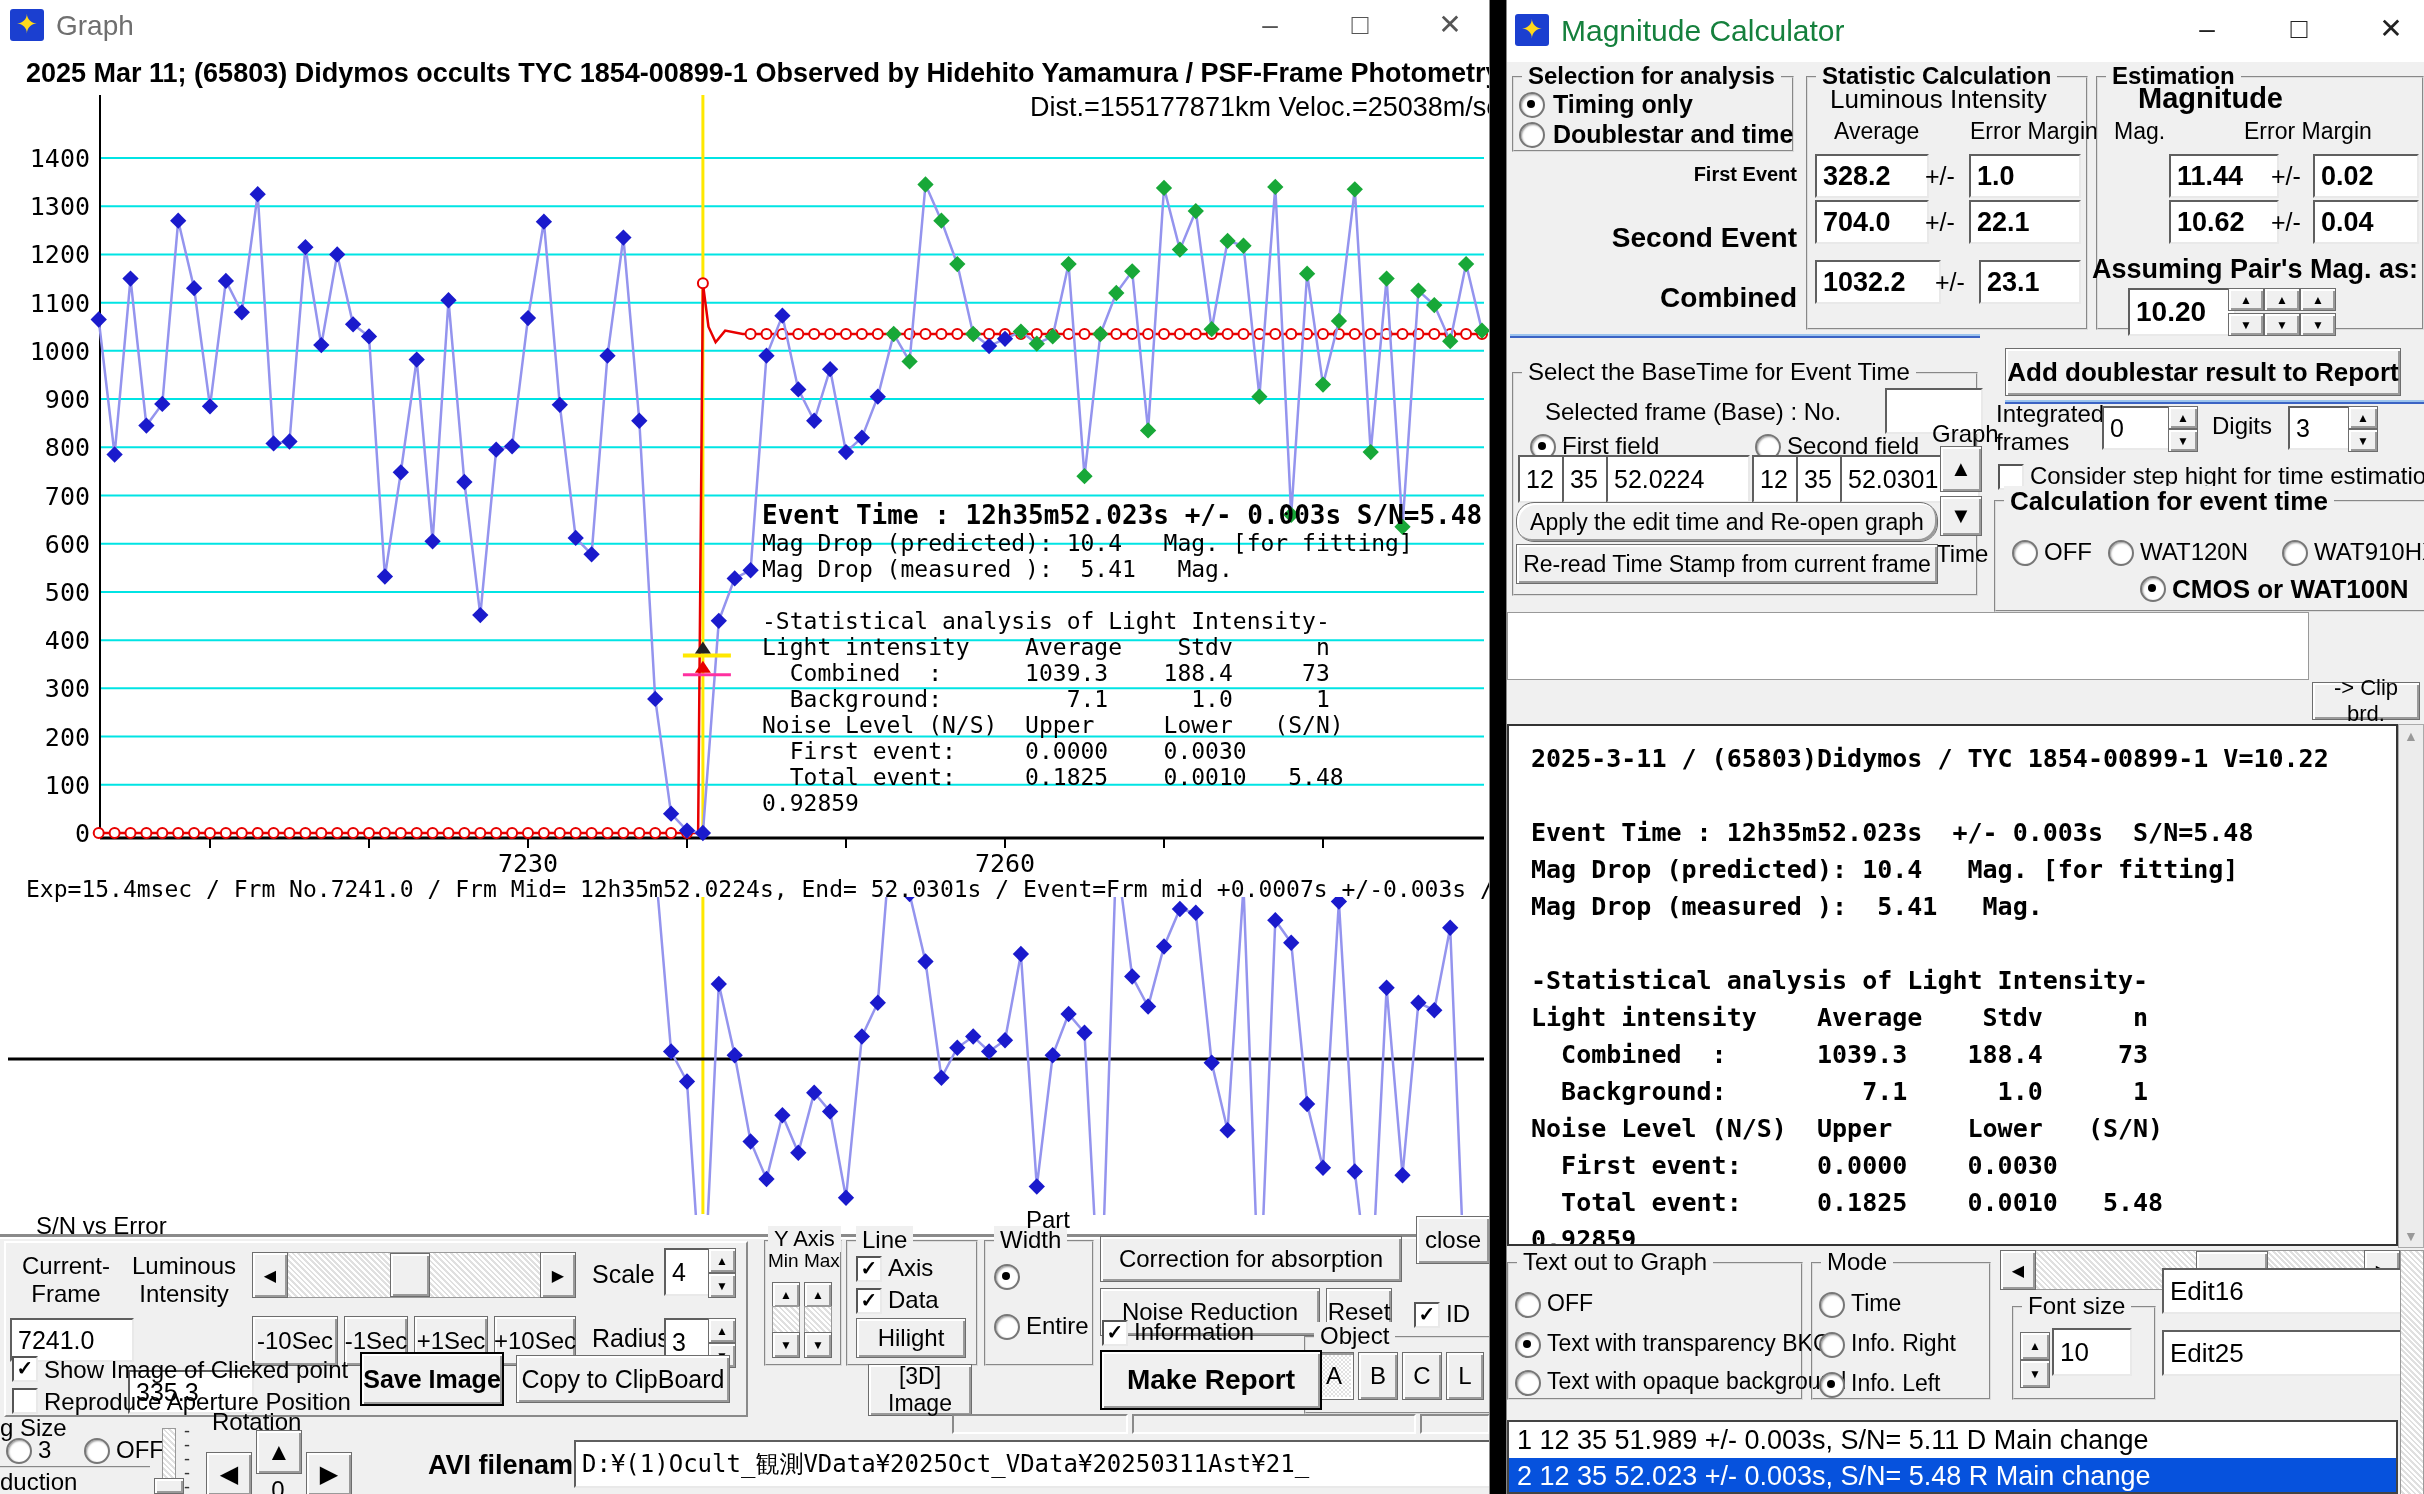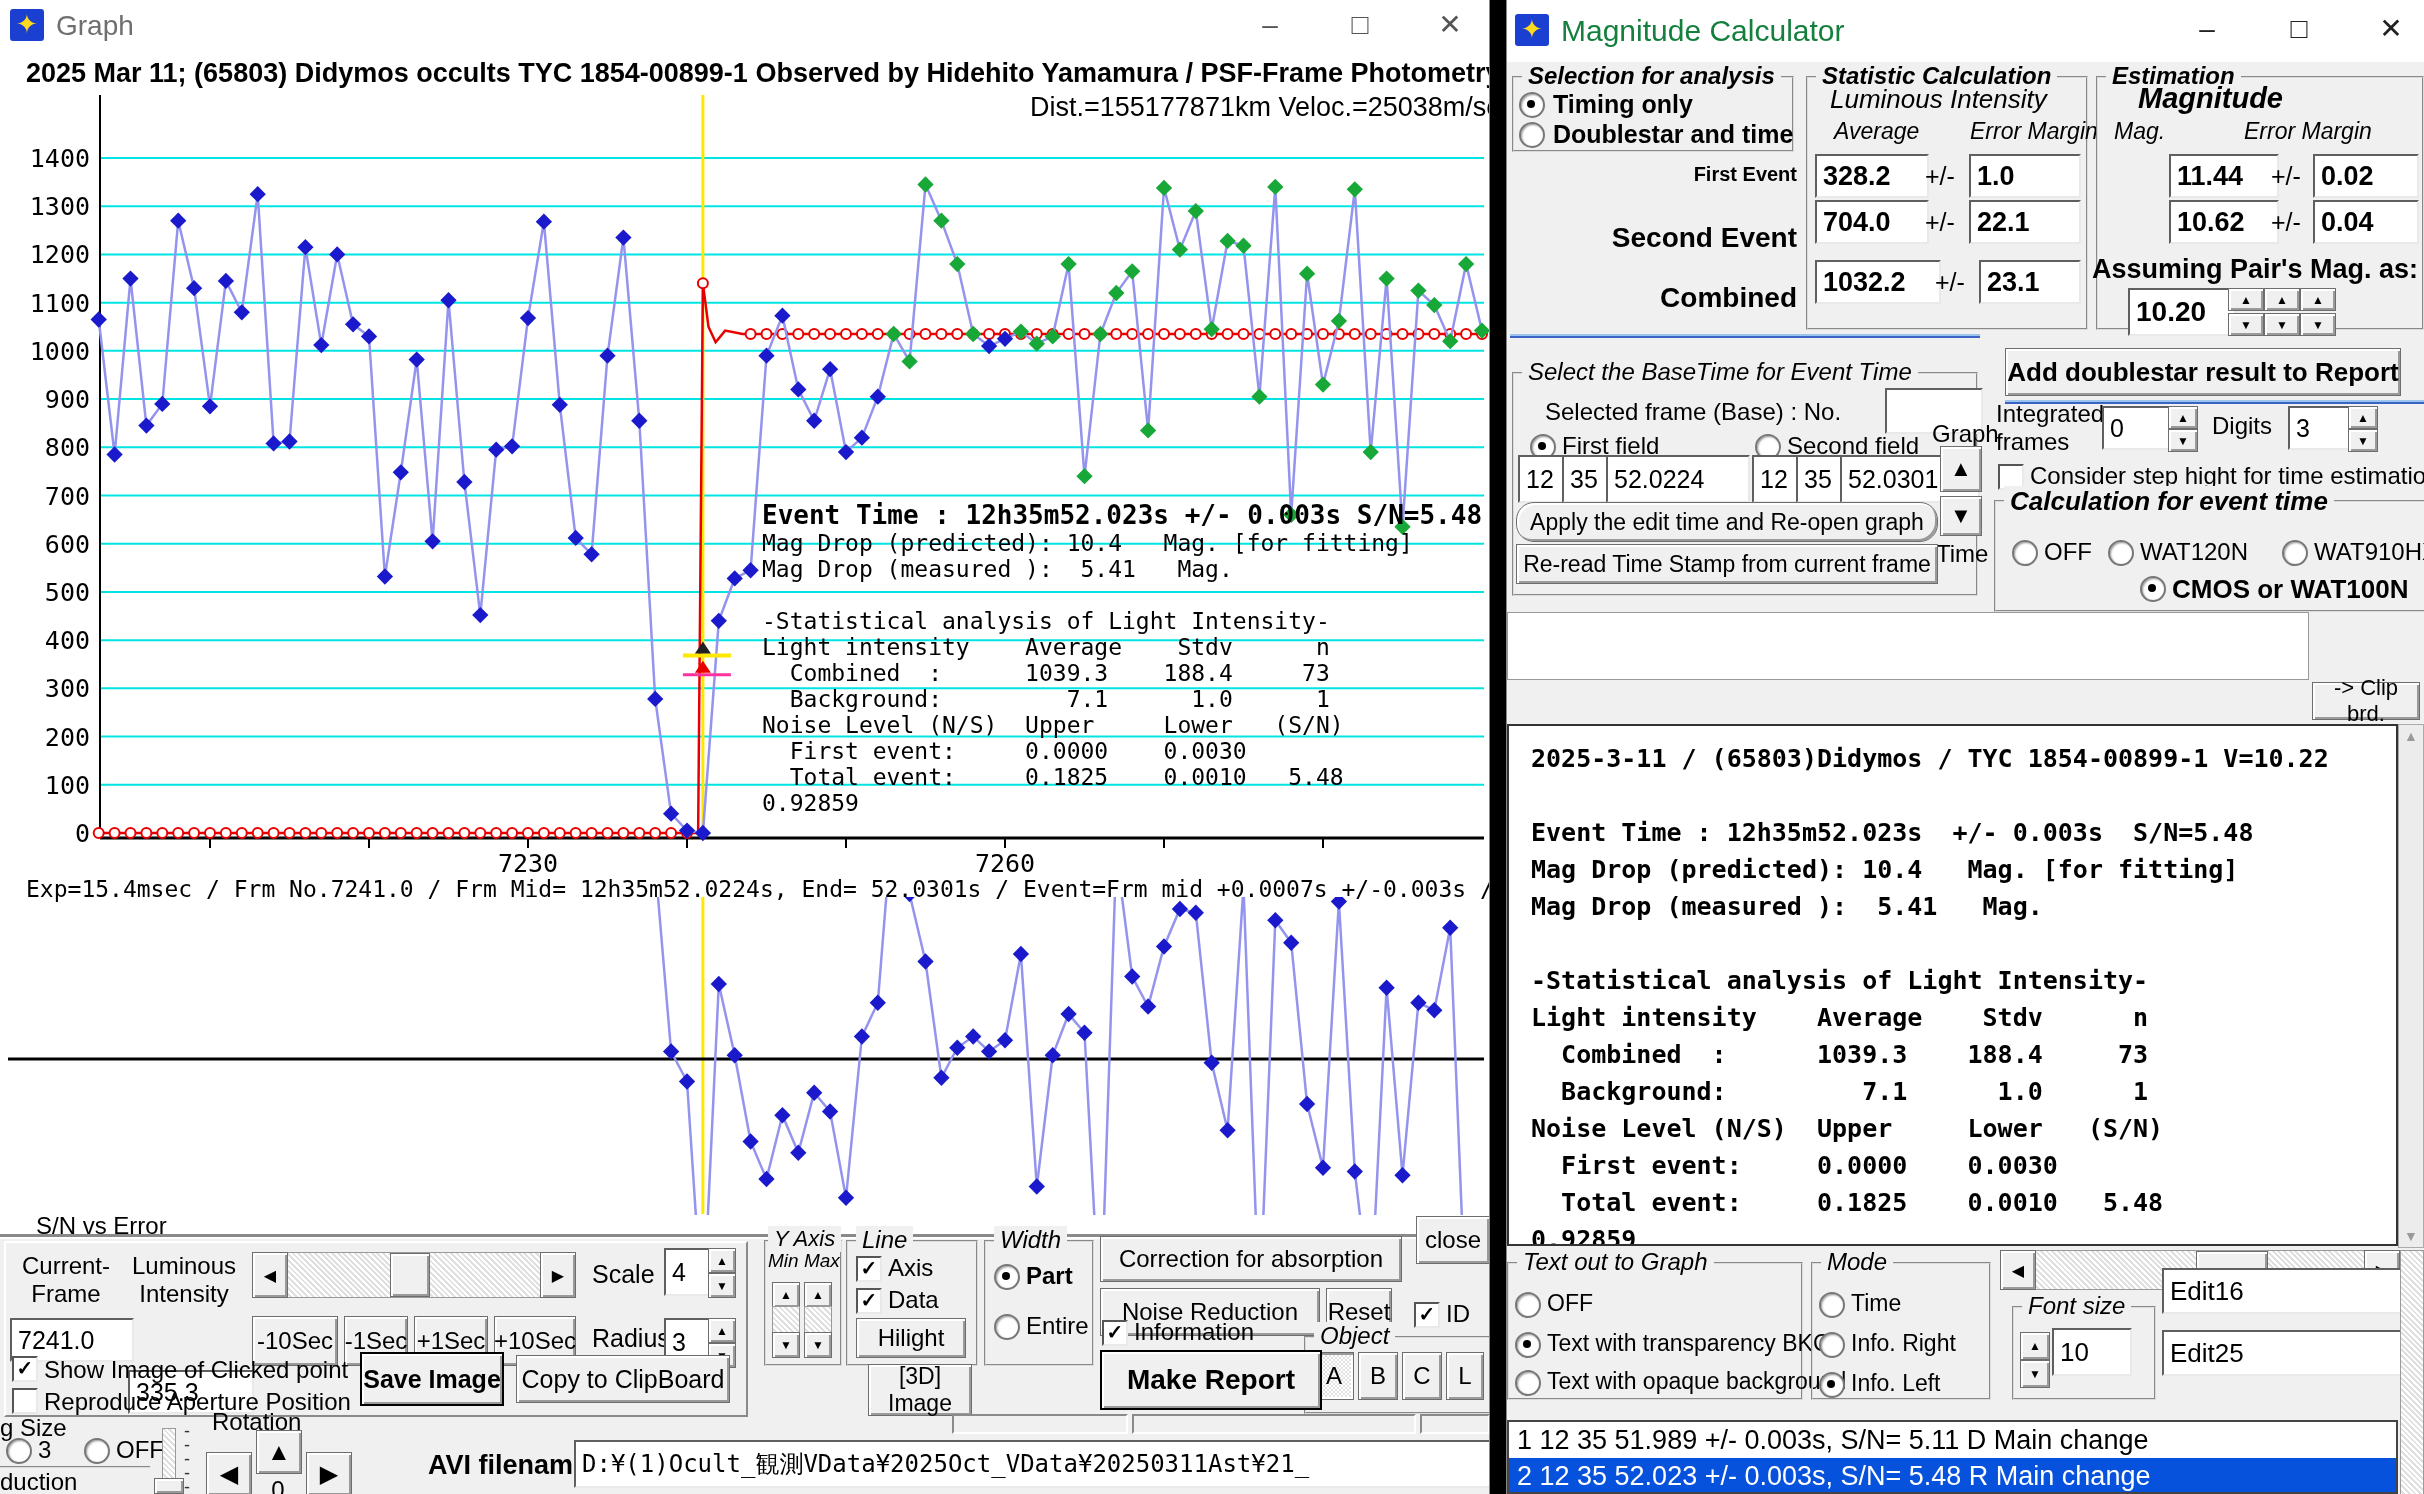--- a/index.html
+++ b/index.html
@@ -13,21 +13,21 @@
     color:#ffd91c;text-align:center;line-height:30px;font-size:26px;overflow:hidden;}
   .winbtn{position:absolute;width:64px;height:46px;color:#555;font-size:28px;text-align:center;line-height:46px;}
   .btn{position:absolute;background:#f0f0f0;border:1px solid #6d6d6d;
     box-shadow:inset 2px 2px 0 #ffffff, inset -2px -2px 0 #9a9a9a;
     text-align:center;font-size:24px;color:#000;display:flex;align-items:center;justify-content:center;}
   .btn.def{border:2px solid #000;}
   .btn.pressed{box-shadow:inset 2px 2px 0 #9a9a9a, inset -2px -2px 0 #fff;
     background:repeating-conic-gradient(#fff 0% 25%, #e2e2e2 0% 50%) 0 0/4px 4px;}
   .fld{position:absolute;background:#fff;border:2px solid;border-color:#5f5f5f #e9e9e9 #e9e9e9 #5f5f5f;
     font-size:25px;color:#000;display:flex;align-items:center;padding:0 6px;white-space:nowrap;overflow:hidden;}
-  .grp{position:absolute;border:2px groove #dcdcdc;font-style:italic;}
+  .grp{position:absolute;border:2px groove #dcdcdc;}
   .glabel{position:absolute;top:-16px;left:8px;background:#f0f0f0;padding:0 6px;font-size:24px;
     font-weight:bold;white-space:nowrap;}
   .glabel.norm{font-weight:normal;}
   .lbl{position:absolute;font-size:24px;color:#000;white-space:nowrap;}
   .b{font-weight:bold;}
   .cbx{position:absolute;width:22px;height:22px;background:#fff;border:2px solid;
     border-color:#555 #e9e9e9 #e9e9e9 #555;font-size:20px;line-height:20px;text-align:center;font-weight:bold;}
   .radio{position:absolute;width:22px;height:22px;border-radius:50%;background:#fff;
     border:2px solid #777;box-shadow:inset 1px 1px 2px #999;}
   .radio.on::after{content:"";position:absolute;left:6px;top:6px;width:8px;height:8px;border-radius:50%;background:#000;}
@@ -444,21 +444,21 @@
   <div class="cbx" style="left:856px;top:1256px;">✓</div>
   <div class="lbl" style="left:888px;top:1254px;">Axis</div>
   <div class="cbx" style="left:856px;top:1288px;">✓</div>
   <div class="lbl" style="left:888px;top:1286px;">Data</div>
   <div class="btn" style="left:856px;top:1318px;width:108px;height:38px;">Hilight</div>
 
   <div class="grp" style="left:984px;top:1240px;width:106px;height:122px;">
     <div class="glabel norm">Width</div>
   </div>
   <div class="radio on" style="left:994px;top:1264px;"></div>
-  <div class="lbl" style="left:1026px;top:1262px;font-weight:bold;">Part</div>
+  <div class="lbl" style="left:1026px;top:1206px;">Part</div>
   <div class="radio" style="left:994px;top:1314px;"></div>
   <div class="lbl" style="left:1026px;top:1312px;">Entire</div>
 
   <div class="btn" style="left:1100px;top:1236px;width:300px;height:44px;">Correction for absorption</div>
   <div class="btn" style="left:1100px;top:1288px;width:218px;height:46px;">Noise Reduction</div>
   <div class="btn" style="left:1326px;top:1288px;width:64px;height:46px;">Reset</div>
   <div class="btn" style="left:1416px;top:1216px;width:72px;height:46px;">close</div>
 
   <div class="cbx" style="left:1102px;top:1320px;">✓</div>
   <div class="lbl" style="left:1134px;top:1318px;">Information</div>

